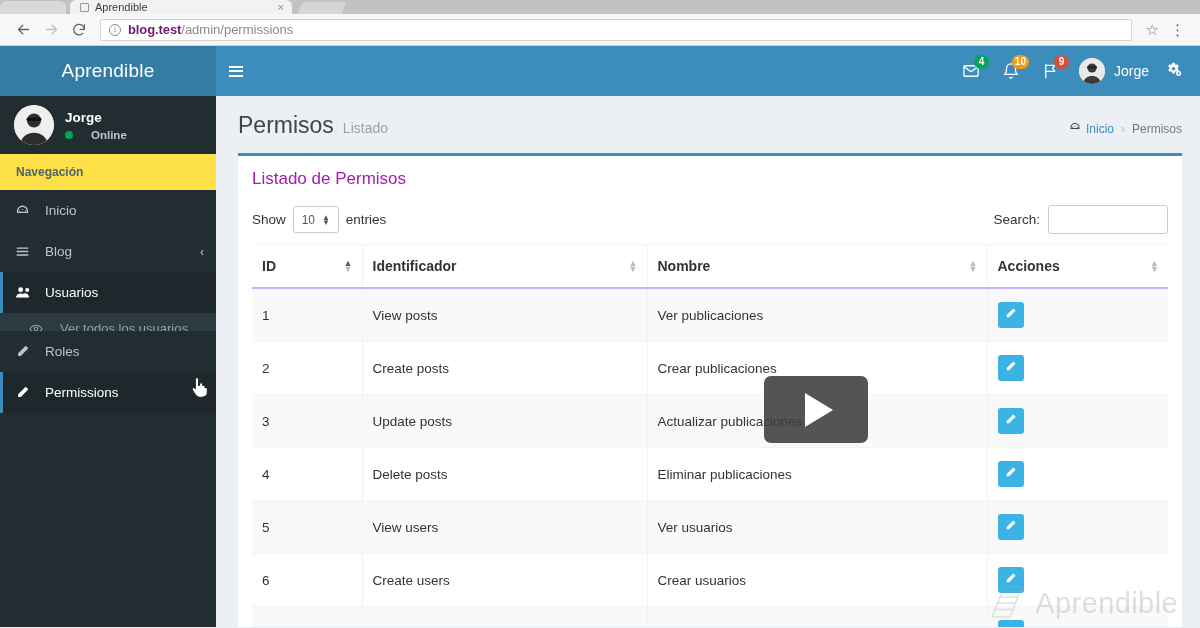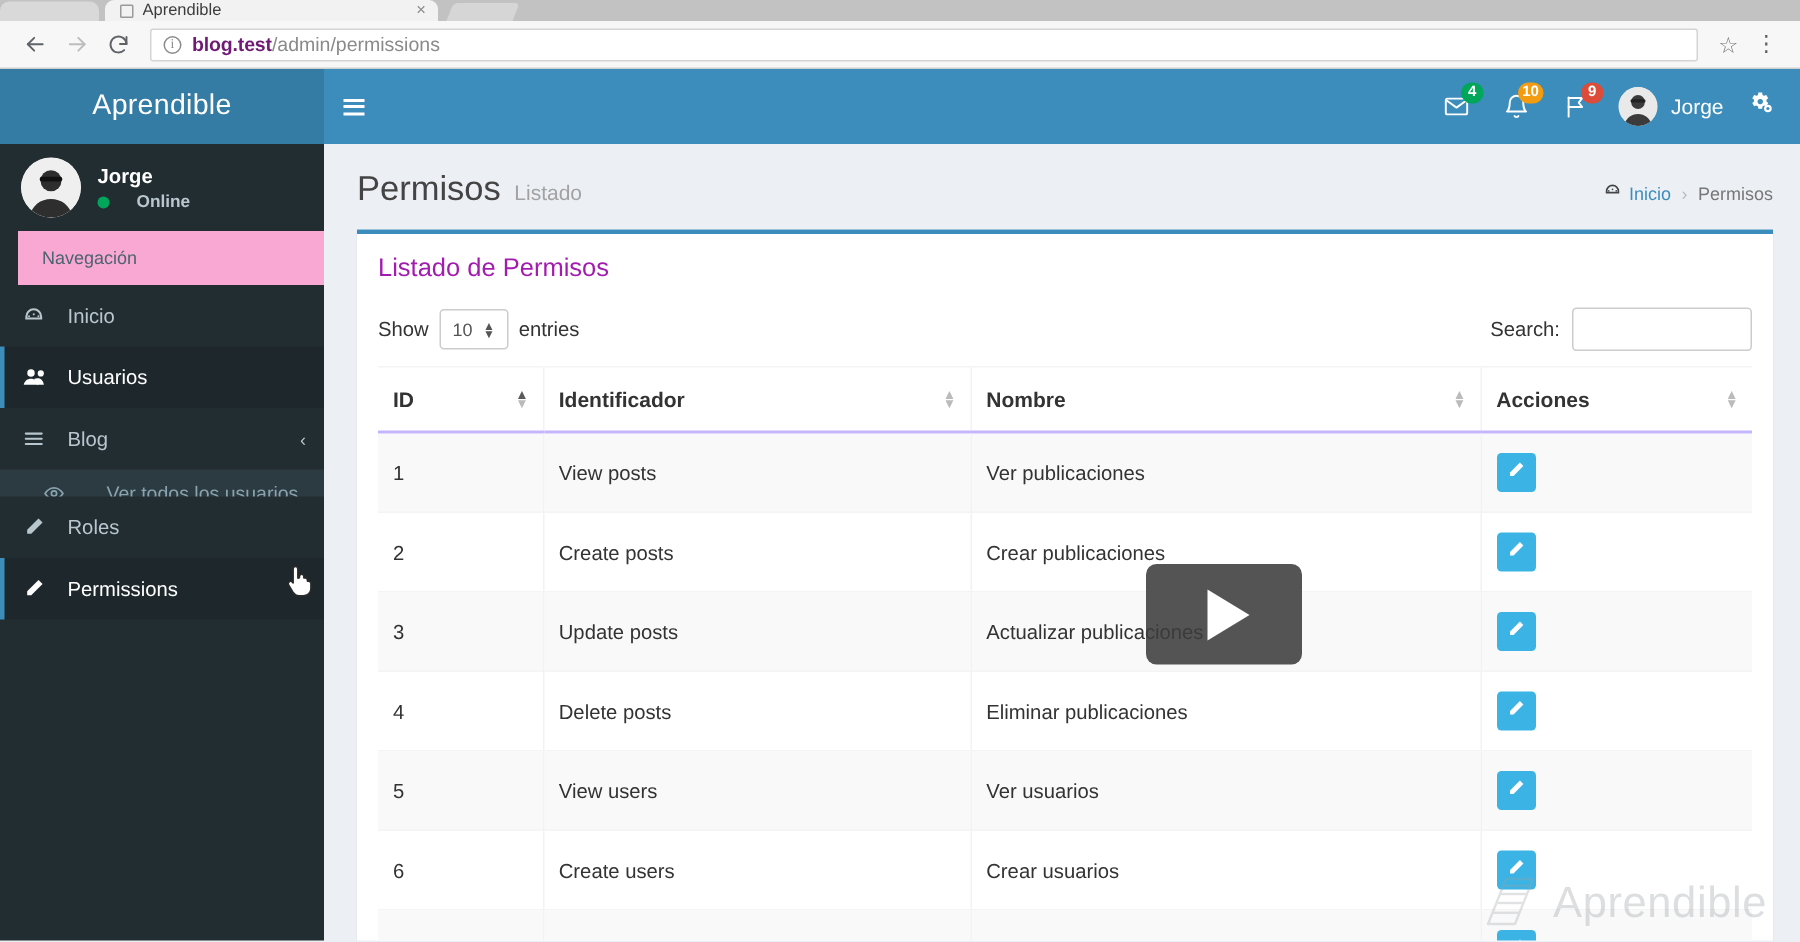--- a/index.html
+++ b/index.html
@@ -145,42 +145,42 @@
   #user-panel-status {
     color: #b8c7ce; font-size: 11.5px; font-weight: bold;
     display: flex; align-items: center; gap: 18px;
   }
   .dot-online {
     width: 8px; height: 8px; border-radius: 50%;
     background: #3c763d; background: #00a65a; display: inline-block;
   }
   #nav-header {
     color: #4b646f; font-size: 12px; padding: 11px 16px 11px;
-    background: #f9a8d4; font-weight: normal; margin-left: 12px;
+    background: #fde047; font-weight: bold;
   }
   .menu-item {
     position: relative; display: flex; align-items: center;
     height: 41px; padding: 0 12px 0 15px;
     color: #b8c7ce; font-size: 13.5px; gap: 10px;
   }
   .menu-item .mi-icon {
     width: 20px; display: flex; align-items: center;
     justify-content: flex-start; flex: 0 0 auto;
   }
   .menu-item .mi-label { flex: 1 1 auto; }
   .menu-item .mi-arrow { color: #b8c7ce; font-size: 12px; }
   .menu-item.active {
     background: #1e282c; color: #fff; font-weight: normal;
     border-left: 3px solid #3c8dbc; padding-left: 12px;
   }
   .menu-item.active.white { color: #fff; }
   .submenu { background: #2c3b41; }
   .submenu .sub-item {
     display: flex; align-items: center; height: 31px;
-    padding: 0 12px 0 29px; color: #8aa4af; font-size: 13px; gap: 26px;
+    padding: 0 12px 0 29px; color: #8aa4af; font-size: 13px; gap: 15px;
   }
   .sub-icon { width: 16px; flex: 0 0 auto; display: flex; }
   
   .menu-item.overlap {
     position: relative; z-index: 3; background: #222d32;
     margin-top: -13px;
   }
 
   
   #content-wrapper {
@@ -438,42 +438,42 @@
           <svg width="15" height="15" viewBox="0 0 24 24" fill="currentColor">
               <path d="M12 4a9 9 0 0 0-9 9v3h18v-3a9 9 0 0 0-9-9zm0 2.2a6.8 6.8 0 0 1 6.8 6.8v.8H5.2V13A6.8 6.8 0 0 1 12 6.2z"></path>
               <circle cx="7" cy="12.5" r="1.1"></circle>
               <circle cx="12" cy="10.5" r="1.1"></circle>
               <circle cx="17" cy="12.5" r="1.1"></circle>
             </svg>
         </span>
         <span class="mi-label">Inicio</span>
       </div>
 
+      <div class="menu-item">
+        <span class="mi-icon">
+          <svg width="15" height="15" viewBox="0 0 24 24" stroke="currentColor" stroke-width="2.2" stroke-linecap="round">
+              <line x1="3.5" y1="6.5" x2="20.5" y2="6.5"></line>
+              <line x1="3.5" y1="12" x2="20.5" y2="12"></line>
+              <line x1="3.5" y1="17.5" x2="20.5" y2="17.5"></line>
+            </svg>
+        </span>
+        <span class="mi-label">Blog</span>
+        <span class="mi-arrow">‹</span>
+      </div>
+
       <div class="menu-item active">
         <span class="mi-icon">
           <svg width="17" height="15" viewBox="0 0 24 20" fill="currentColor">
               <circle cx="8" cy="6" r="3.5"></circle>
               <path d="M1.2 17c.7-3.6 3.4-5.6 6.8-5.6S14.1 13.4 14.8 17z"></path>
               <circle cx="17.2" cy="6.4" r="2.9"></circle>
               <path d="M13.6 17c-.35-2.4-1.3-4.2-2.8-5.3.95-.5 2-.75 3.2-.75 3 0 5.4 1.8 6.1 6.05z"></path>
             </svg>
         </span>
         <span class="mi-label">Usuarios</span>
-      </div>
-
-      <div class="menu-item">
-        <span class="mi-icon">
-          <svg width="15" height="15" viewBox="0 0 24 24" stroke="currentColor" stroke-width="2.2" stroke-linecap="round">
-              <line x1="3.5" y1="6.5" x2="20.5" y2="6.5"></line>
-              <line x1="3.5" y1="12" x2="20.5" y2="12"></line>
-              <line x1="3.5" y1="17.5" x2="20.5" y2="17.5"></line>
-            </svg>
-        </span>
-        <span class="mi-label">Blog</span>
-        <span class="mi-arrow">‹</span>
       </div>
 
       <div class="submenu">
         <div class="sub-item">
           <span class="sub-icon">
             <svg width="14" height="14" viewBox="0 0 24 24" fill="none" stroke="currentColor" stroke-width="1.9">
                 <path d="M1.8 12S5.6 5.5 12 5.5 22.2 12 22.2 12 18.4 18.5 12 18.5 1.8 12 1.8 12z"></path>
                 <circle cx="12" cy="12" r="3"></circle>
               </svg>
           </span>

